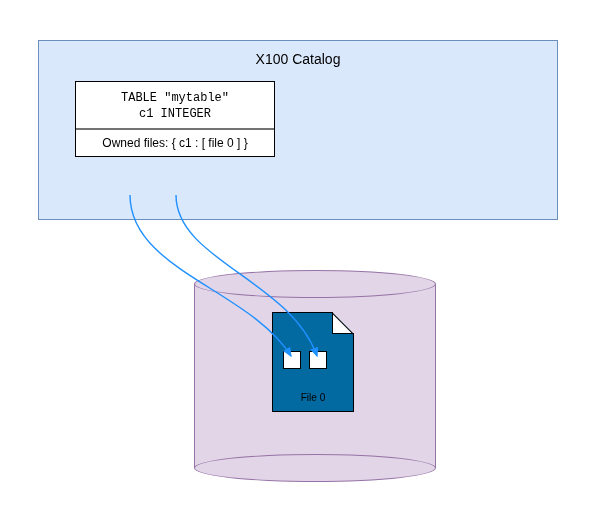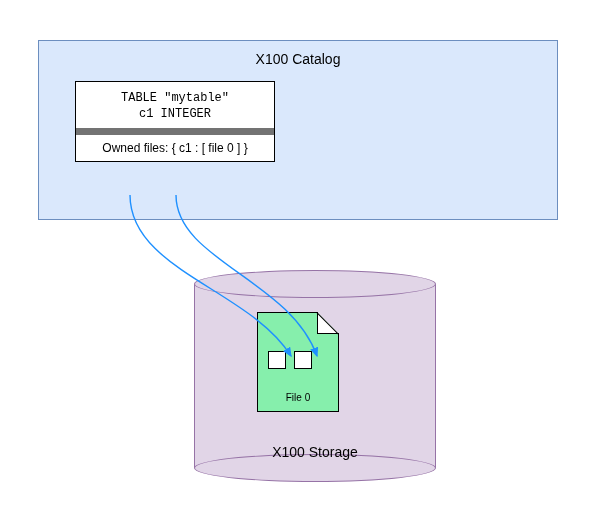--- a/index.html
+++ b/index.html
@@ -39,21 +39,21 @@
   .table-card {
     position: absolute;
     left: 36px;
     top: 40px;
     width: 200px;
     background: #ffffff;
     border: 1px solid #000;
     box-sizing: border-box;
   }
   .table-card .row {
-    border-top: 7px solid #737373;
+    border-top: 2px solid #737373;
     font-size: 12px;
     text-align: center;
     padding: 6px 20px;
     box-sizing: border-box;
   }
   .table-card .row.head {
     border-top: none;
     font-family: "Courier New", Courier, monospace;
     white-space: pre;
     line-height: 1.35;
@@ -102,25 +102,25 @@
     bottom: 22px;
     text-align: center;
     font-size: 14px;
     color: #000;
     z-index: 4;
   }
 
   
   .file {
     position: absolute;
-    left: 63px;
+    left: 78px;
     top: 42px;
     width: 82px;
     height: 100px;
-    background: #86efac;
+    background: #0369a1;
     border: 1px solid #000;
     box-sizing: border-box;
     z-index: 3;
   }
   .file .fold-outer {
     position: absolute;
     right: -1px;
     top: -1px;
     width: 0;
     height: 0;
@@ -220,21 +220,20 @@
       <div class="fold-outer"></div>
       <div class="fold-line"></div>
       <div class="fold-edges"></div>
       <div class="blocks">
         <div class="blk"></div>
         <div class="blk"></div>
       </div>
       <div class="file-label">File 0</div>
     </div>
 
-    <div class="cyl-label">X100 Storage</div>
   </div>
 
   <svg class="arrows">
     <defs>
       <marker id="arrowhead" markerWidth="8" markerHeight="8" refX="6" refY="3" orient="auto">
         <path d="M0,0 L7,3 L0,6 Z" fill="#1E90FF"></path>
       </marker>
     </defs>
 
     <path d="M 130 195 C 130 270, 250 290, 291 356" fill="none" stroke="#1E90FF" stroke-width="1.4" marker-end="url(#arrowhead)"></path>

